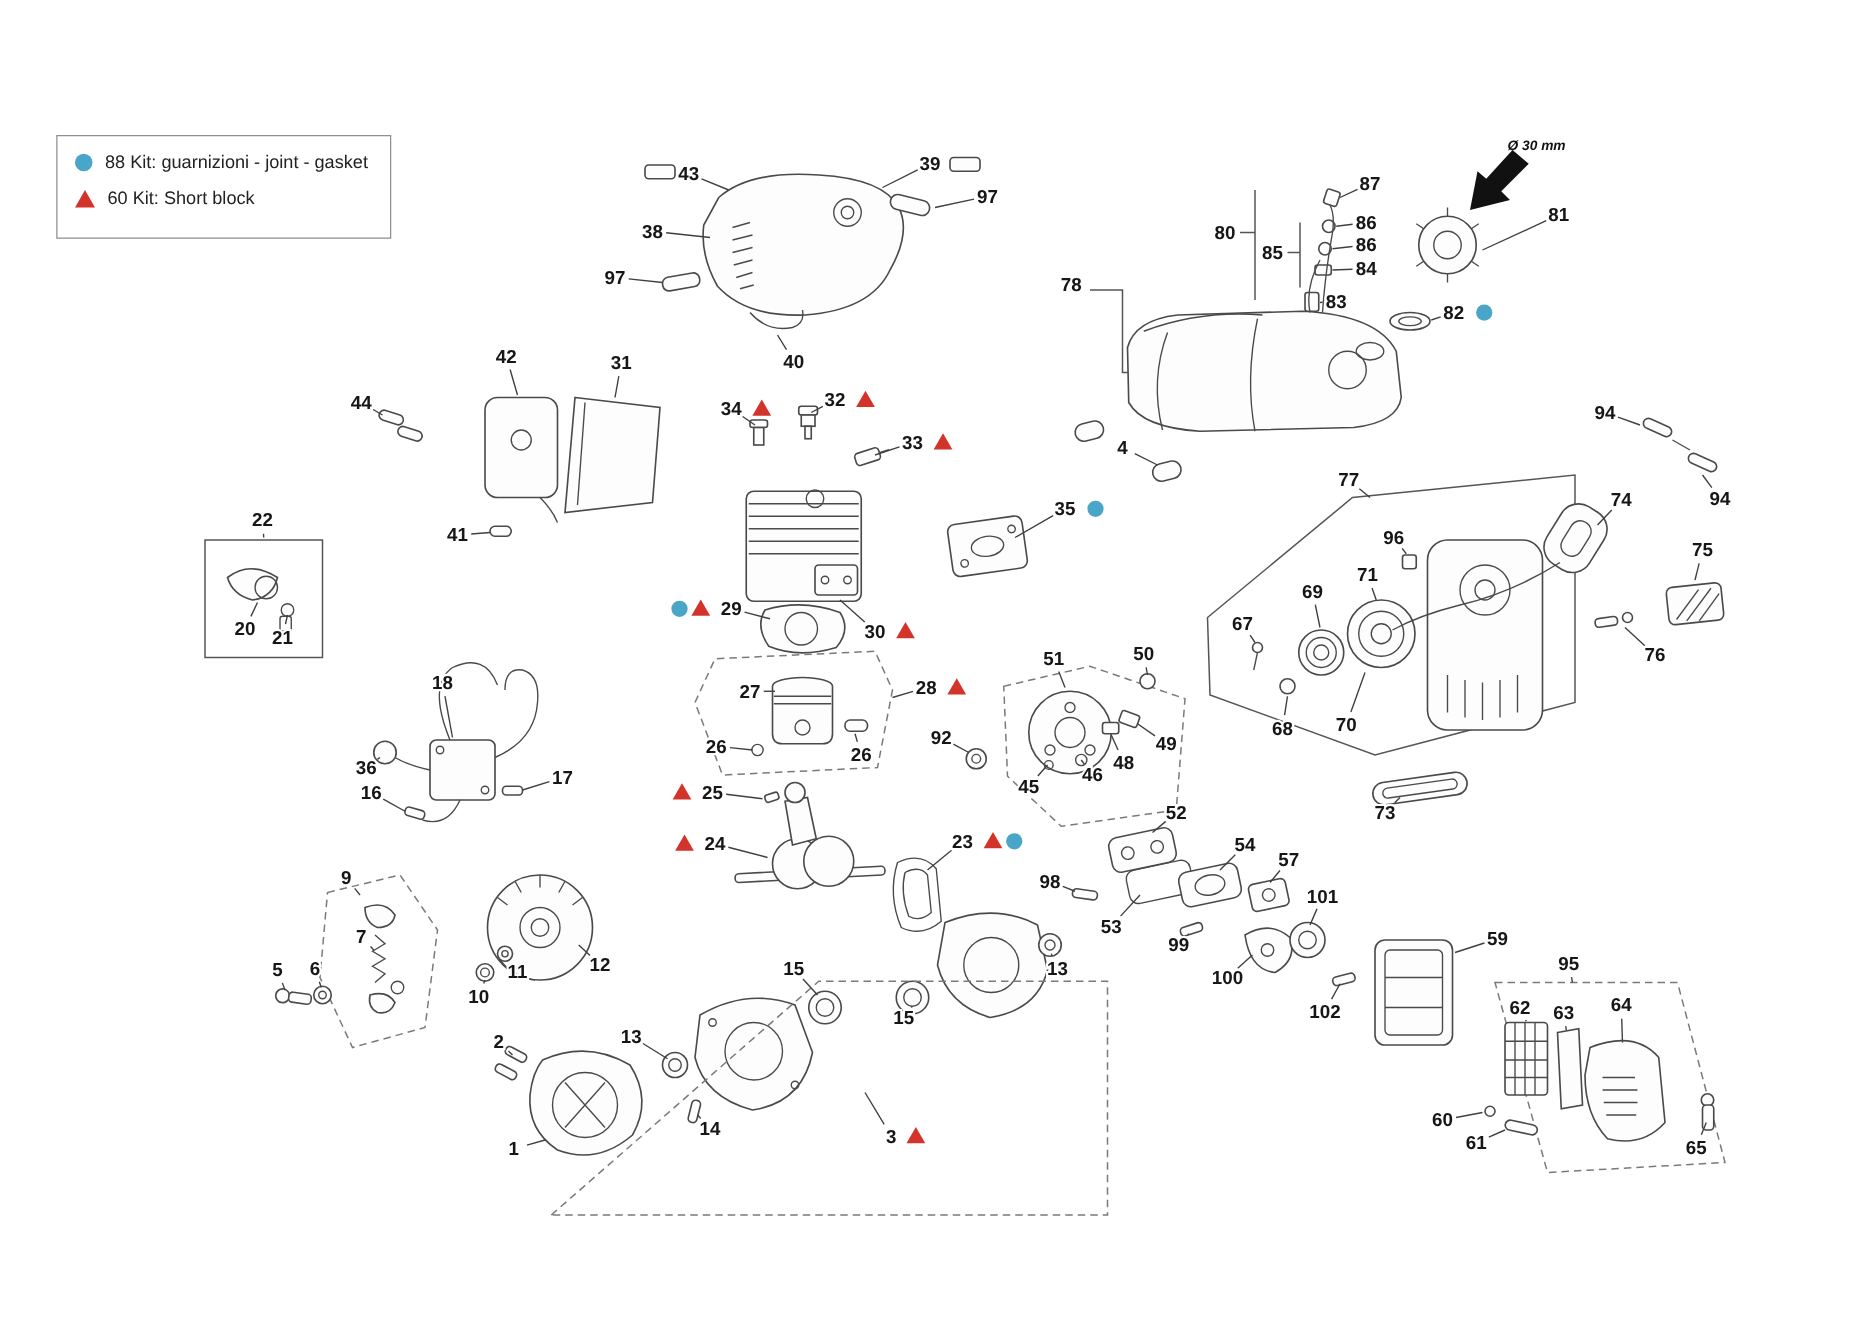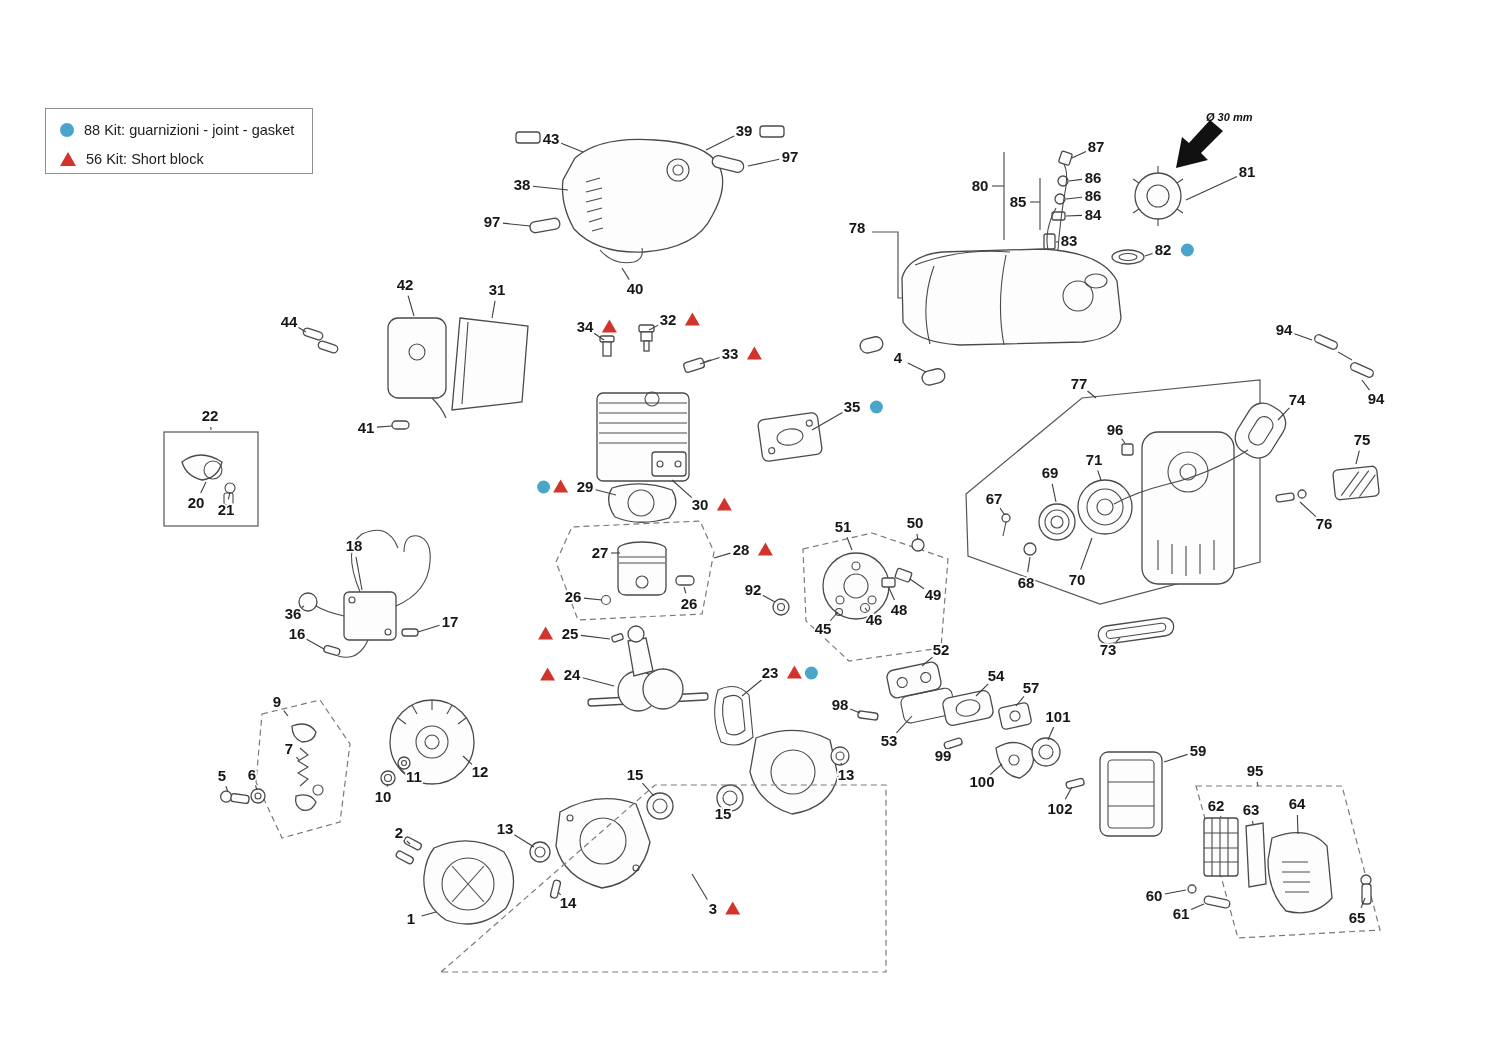--- a/index.html
+++ b/index.html
@@ -1,21 +1,21 @@
 <!DOCTYPE html>
 <html><head>
 <meta charset="utf-8">
 <style>
   html,body{margin:0;padding:0;background:#fff;}
   body{width:1500px;height:1061px;overflow:hidden;font-family:"Liberation Sans",sans-serif;}
   .canvas{position:relative;width:1500px;height:1061px;background:#ffffff;}
   .layer{position:absolute;left:0;top:0;}
   .page-title{position:absolute;left:42px;top:60px;font-size:21px;font-weight:700;color:#000;}
   .legend{position:absolute;left:45px;top:108px;border:1.4px solid #8f8f8f;background:#fff;
-          padding:13px 18px 6px 14px;display:flex;flex-direction:column;gap:13px;}
+          padding:13px 18px 23px 14px;display:flex;flex-direction:column;gap:13px;}
   .legend-item{display:flex;align-items:center;gap:10px;font-size:14.5px;color:#222;}
   .legend-dot{width:14px;height:14px;border-radius:50%;flex:0 0 auto;}
   .legend-tri{width:0;height:0;border-left:8px solid transparent;border-right:8px solid transparent;
               border-bottom:14px solid #d2342c;flex:0 0 auto;}
   .diameter-note{position:absolute;left:1206px;top:111px;font-size:11px;font-weight:600;color:#111;font-style:italic;}
   
   .pp{fill:#fdfdfd;stroke:#4a4a4a;stroke-width:1.3;}
   .pl{fill:none;stroke:#4a4a4a;stroke-width:1.1;}
   .gd{fill:none;stroke:#7a7a7a;stroke-width:1.2;stroke-dasharray:6 4;}
   .gs{fill:none;stroke:#555;stroke-width:1.2;}
@@ -712,18 +712,18 @@
   </svg>
 
 
   <div class="legend">
     <div class="legend-item">
       <span class="legend-dot" style="background: rgb(74, 166, 201);"></span>
       <span>88 Kit: guarnizioni - joint - gasket</span>
     </div>
     <div class="legend-item">
       <span class="legend-tri" style="border-bottom-color: rgb(210, 52, 44);"></span>
-      <span>56 Kit: Short block</span>
+      <span>60 Kit: Short block</span>
     </div>
   </div>
 
   <div class="diameter-note">Ø 30 mm</div>
 </div>
 
 </body></html>

